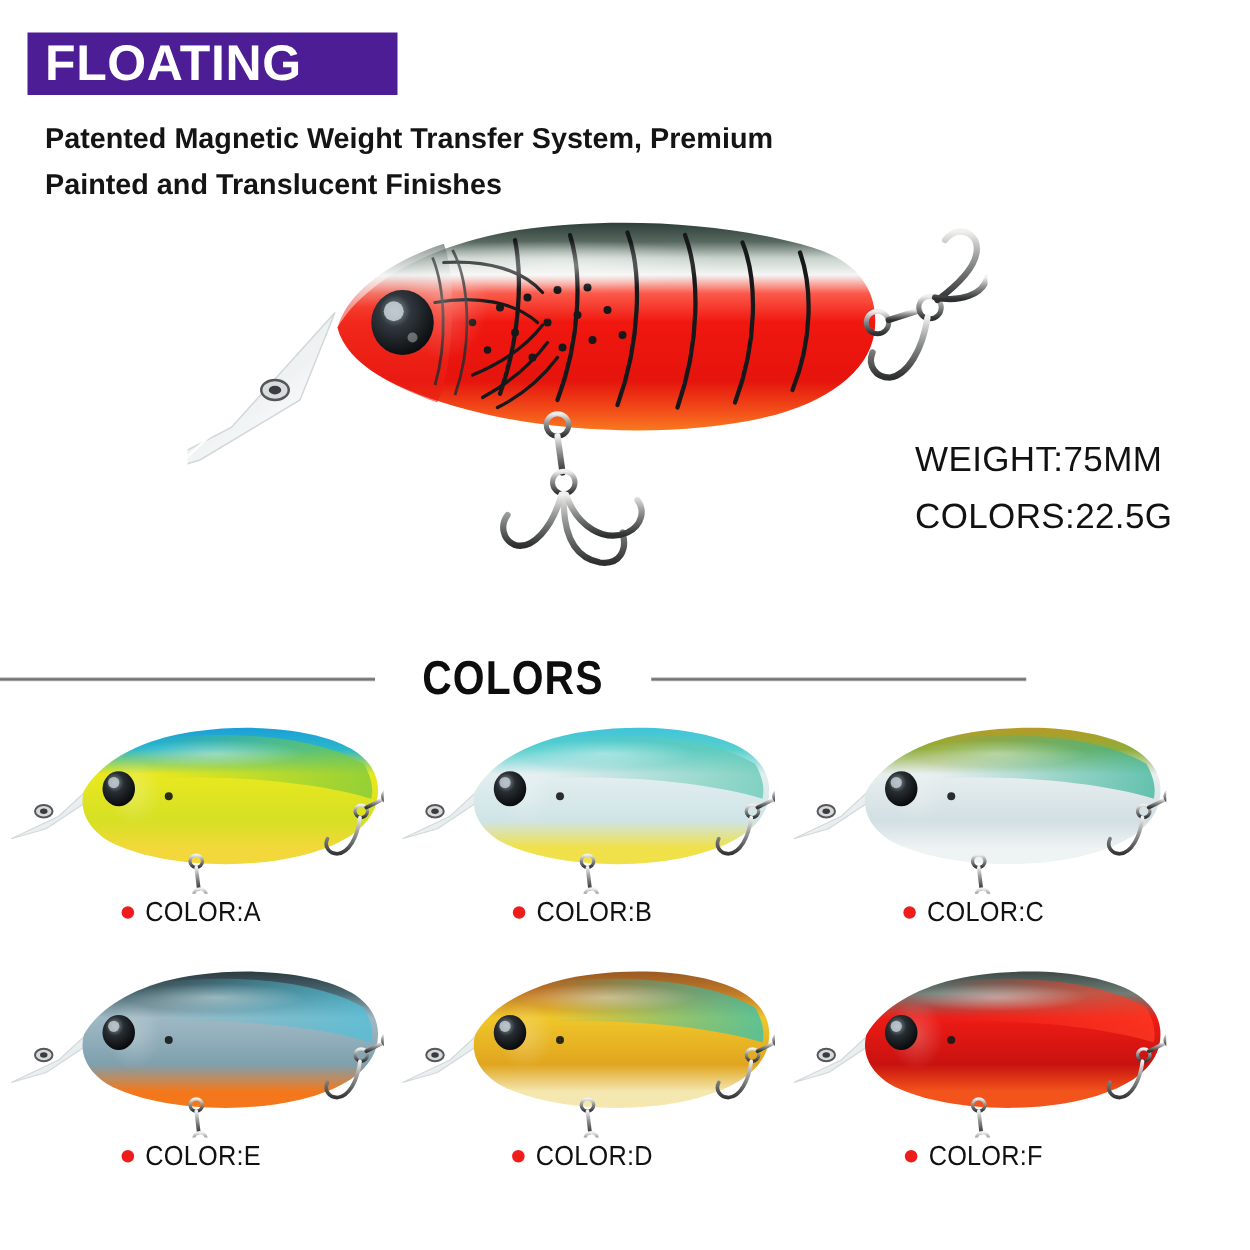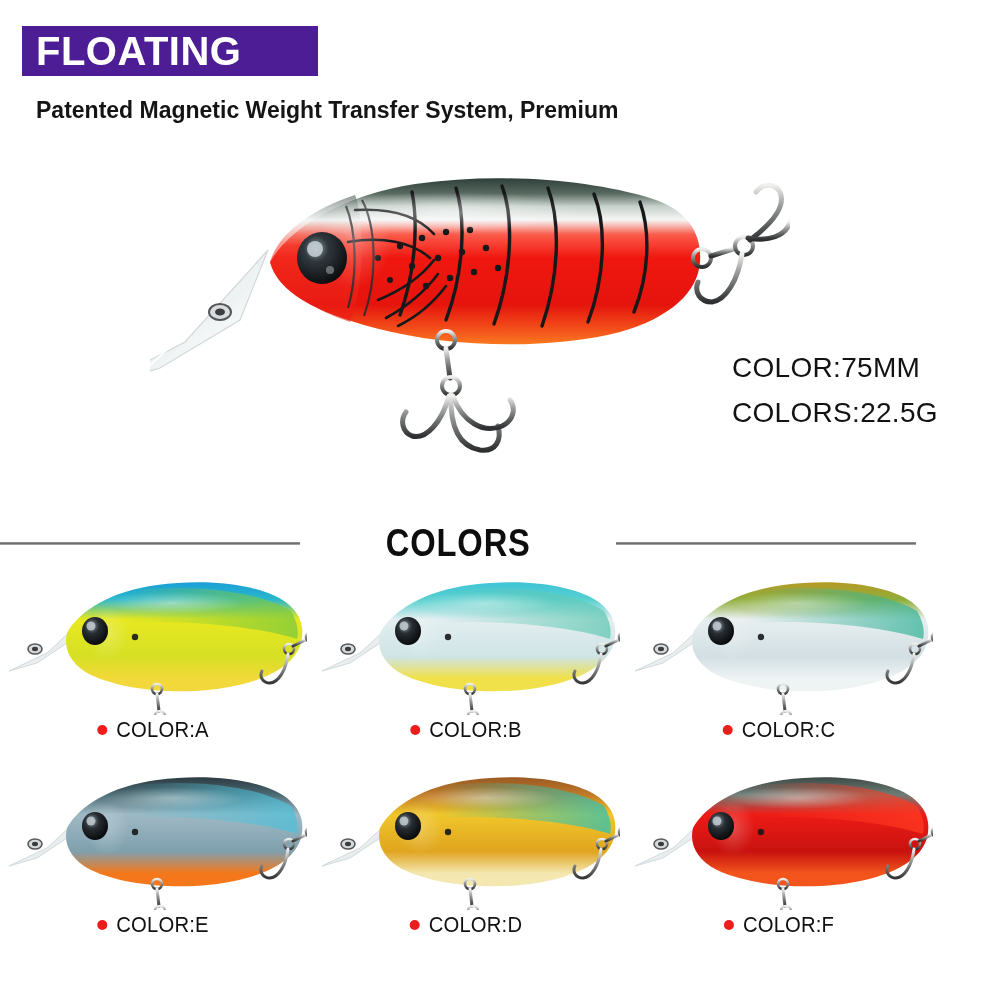--- a/index.html
+++ b/index.html
@@ -18,21 +18,21 @@
   .desc div{white-space:nowrap;}
 
   
   .hero{position:absolute;left:150px;top:150px;width:640px;height:330px;}
   .specs{position:absolute;left:732px;top:345px;font-size:28px;line-height:1.62;
          color:#121212;letter-spacing:.3px;}
   .specs div{white-space:nowrap;}
 
   
   .colors-bar{position:absolute;left:0;top:515px;width:916px;height:56px;
-              display:flex;align-items:center;justify-content:space-between;}
+              display:flex;align-items:center;justify-content:flex-start;}
   .rule{height:3px;width:300px;
         background:linear-gradient(to bottom,#9a9a9a,#6f6f6f,#b9b9b9);}
   .rule.left{margin-right:26px;}
   .rule.right{margin-left:26px;}
   .colors-title{font-size:38px;font-weight:bold;letter-spacing:1px;
                 transform:scaleX(.86);transform-origin:center;color:#0d0d0d;
                 white-space:nowrap;}
 
   
   .grid{position:absolute;left:0;top:575px;width:939px;}
@@ -52,20 +52,21 @@
 <body>
 
 <div class="page">
 
   <div class="badge" style="background: #4c1d95;">
     <span class="badge-text">FLOATING</span>
   </div>
 
   <div class="desc">
     <div>Patented Magnetic Weight Transfer System, Premium</div>
+    <div>Painted and Translucent Finishes</div>
   </div>
 
   <div class="hero">
     <svg viewBox="0 0 640 330" width="640" height="330">
       <defs>
         <linearGradient id="hbody" x1="0" y1="0" x2="0" y2="1">
           <stop offset="0%" stop-color="#2f3f3a"></stop>
           <stop offset="9%" stop-color="#57685f"></stop>
           <stop offset="17%" stop-color="#c8d2cc"></stop>
           <stop offset="25%" stop-color="#f4f6f5"></stop>
@@ -177,21 +178,21 @@
         <path d="M561,106 L586,98"></path>
         <circle cx="594" cy="96" r="9" stroke-width="4"></circle>
         <path d="M600,90 C624,72 636,56 630,42 C624,32 612,34 606,42"></path>
         <path d="M598,88 C618,92 636,86 640,72"></path>
         <path d="M592,104 C588,130 576,150 562,152 C550,152 544,142 548,132"></path>
       </g>
     </svg>
   </div>
 
   <div class="specs">
-    <div>COLOR:75MM</div>
+    <div>WEIGHT:75MM</div>
     <div>COLORS:22.5G</div>
   </div>
 
   <div class="colors-bar">
     <div class="rule left"></div>
     <div class="colors-title">COLORS</div>
     <div class="rule right"></div>
   </div>
 
   <div class="grid">

